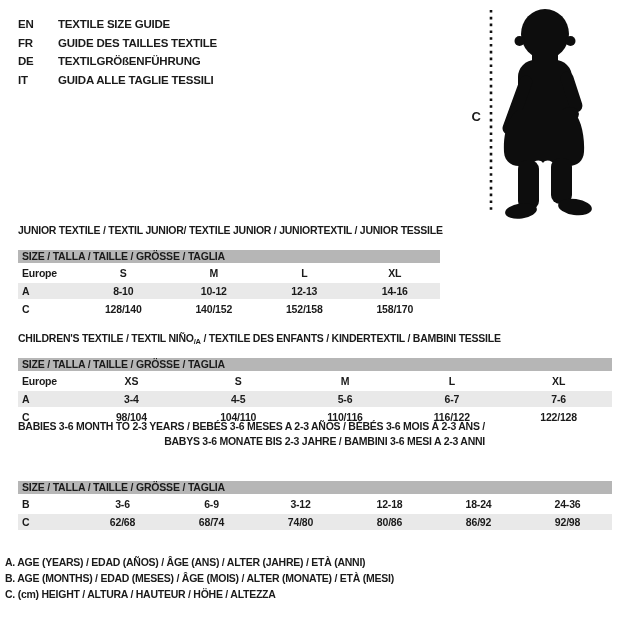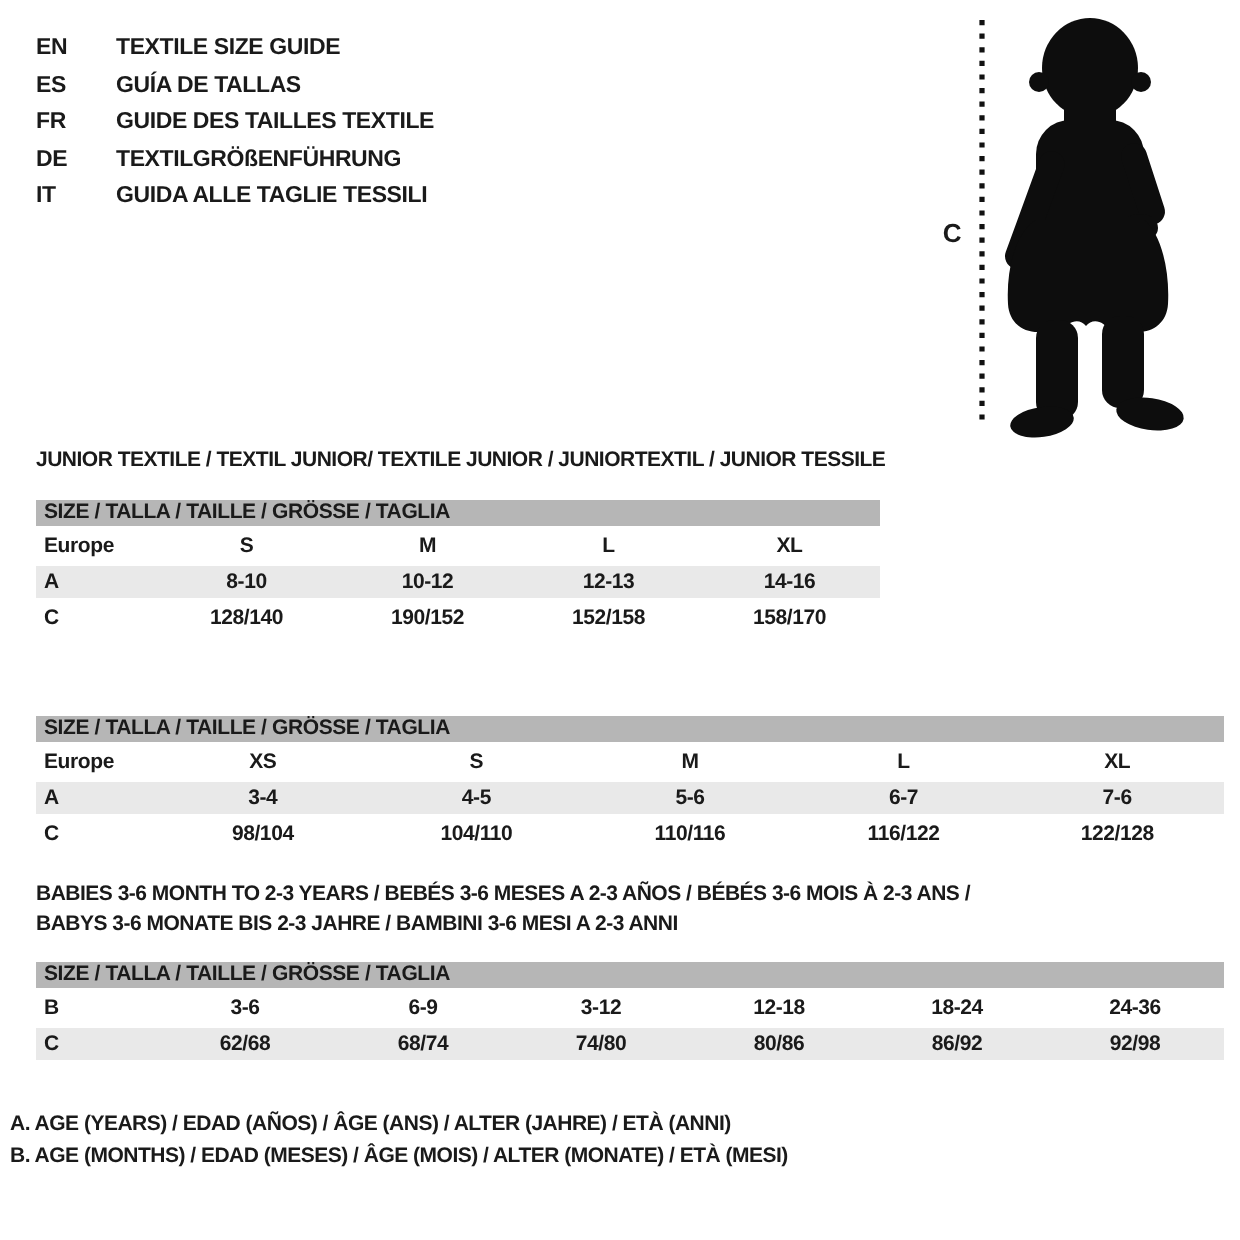--- a/index.html
+++ b/index.html
@@ -66,24 +66,20 @@
 </style>
 </head>
 <body>
 
 <div class="page">
 
   <div class="lang-block">
     <div class="lang-row">
       <span class="lang-code">EN</span>
       <span class="lang-label">TEXTILE SIZE GUIDE</span>
-    </div>
-    <div class="lang-row">
-      <span class="lang-code">ES</span>
-      <span class="lang-label">GUÍA DE TALLAS</span>
     </div>
     <div class="lang-row">
       <span class="lang-code">FR</span>
       <span class="lang-label">GUIDE DES TAILLES TEXTILE</span>
     </div>
     <div class="lang-row">
       <span class="lang-code">DE</span>
       <span class="lang-label">TEXTILGRÖßENFÜHRUNG</span>
     </div>
     <div class="lang-row">
@@ -139,27 +135,28 @@
     <tr class="alt">
       <td class="lbl">A</td>
       <td>8-10</td>
       <td>10-12</td>
       <td>12-13</td>
       <td>14-16</td>
     </tr>
     <tr class="last">
       <td class="lbl">C</td>
       <td>128/140</td>
-      <td>190/152</td>
+      <td>140/152</td>
       <td>152/158</td>
       <td>158/170</td>
     </tr>
   </tbody>
     </table>
 
+  <div class="sec-title" style="top:332px;"><span>CHILDREN'S TEXTILE / TEXTIL NIÑO</span><span class="sub-a">/A</span><span> / TEXTILE DES ENFANTS / KINDERTEXTIL / BAMBINI TESSILE</span></div>
   <table class="size-table t-wide" style="top:358px;">
     <colgroup>
         <col class="label-col">
         <col>
         <col>
         <col>
         <col>
         <col>
       </colgroup>
     <tbody>
@@ -186,21 +183,21 @@
       <td class="lbl">C</td>
       <td>98/104</td>
       <td>104/110</td>
       <td>110/116</td>
       <td>116/122</td>
       <td>122/128</td>
     </tr>
   </tbody>
     </table>
 
-  <div class="sec-title sec-title-2line" style="top:440px;">
+  <div class="sec-title sec-title-2line" style="top:419px;text-align:right;">
     <div>BABIES 3-6 MONTH TO 2-3 YEARS / BEBÉS 3-6 MESES A 2-3 AÑOS / BÉBÉS 3-6 MOIS À 2-3 ANS /</div>
     <div>BABYS 3-6 MONATE BIS 2-3 JAHRE / BAMBINI 3-6 MESI A 2-3 ANNI</div>
   </div>
   <table class="size-table t-wide" style="top:481px;">
     <colgroup>
         <col class="label-col">
         <col>
         <col>
         <col>
         <col>
@@ -228,15 +225,16 @@
       <td>80/86</td>
       <td>86/92</td>
       <td>92/98</td>
     </tr>
   </tbody>
     </table>
 
   <div class="notes">
     <div class="note-line">A. AGE (YEARS) / EDAD (AÑOS) / ÂGE (ANS) / ALTER (JAHRE) / ETÀ (ANNI)</div>
     <div class="note-line">B. AGE (MONTHS) / EDAD (MESES) / ÂGE (MOIS) / ALTER (MONATE) / ETÀ (MESI)</div>
+    <div class="note-line">C. (cm) HEIGHT / ALTURA / HAUTEUR / HÖHE / ALTEZZA</div>
   </div>
 
 </div>
 
 </body></html>

